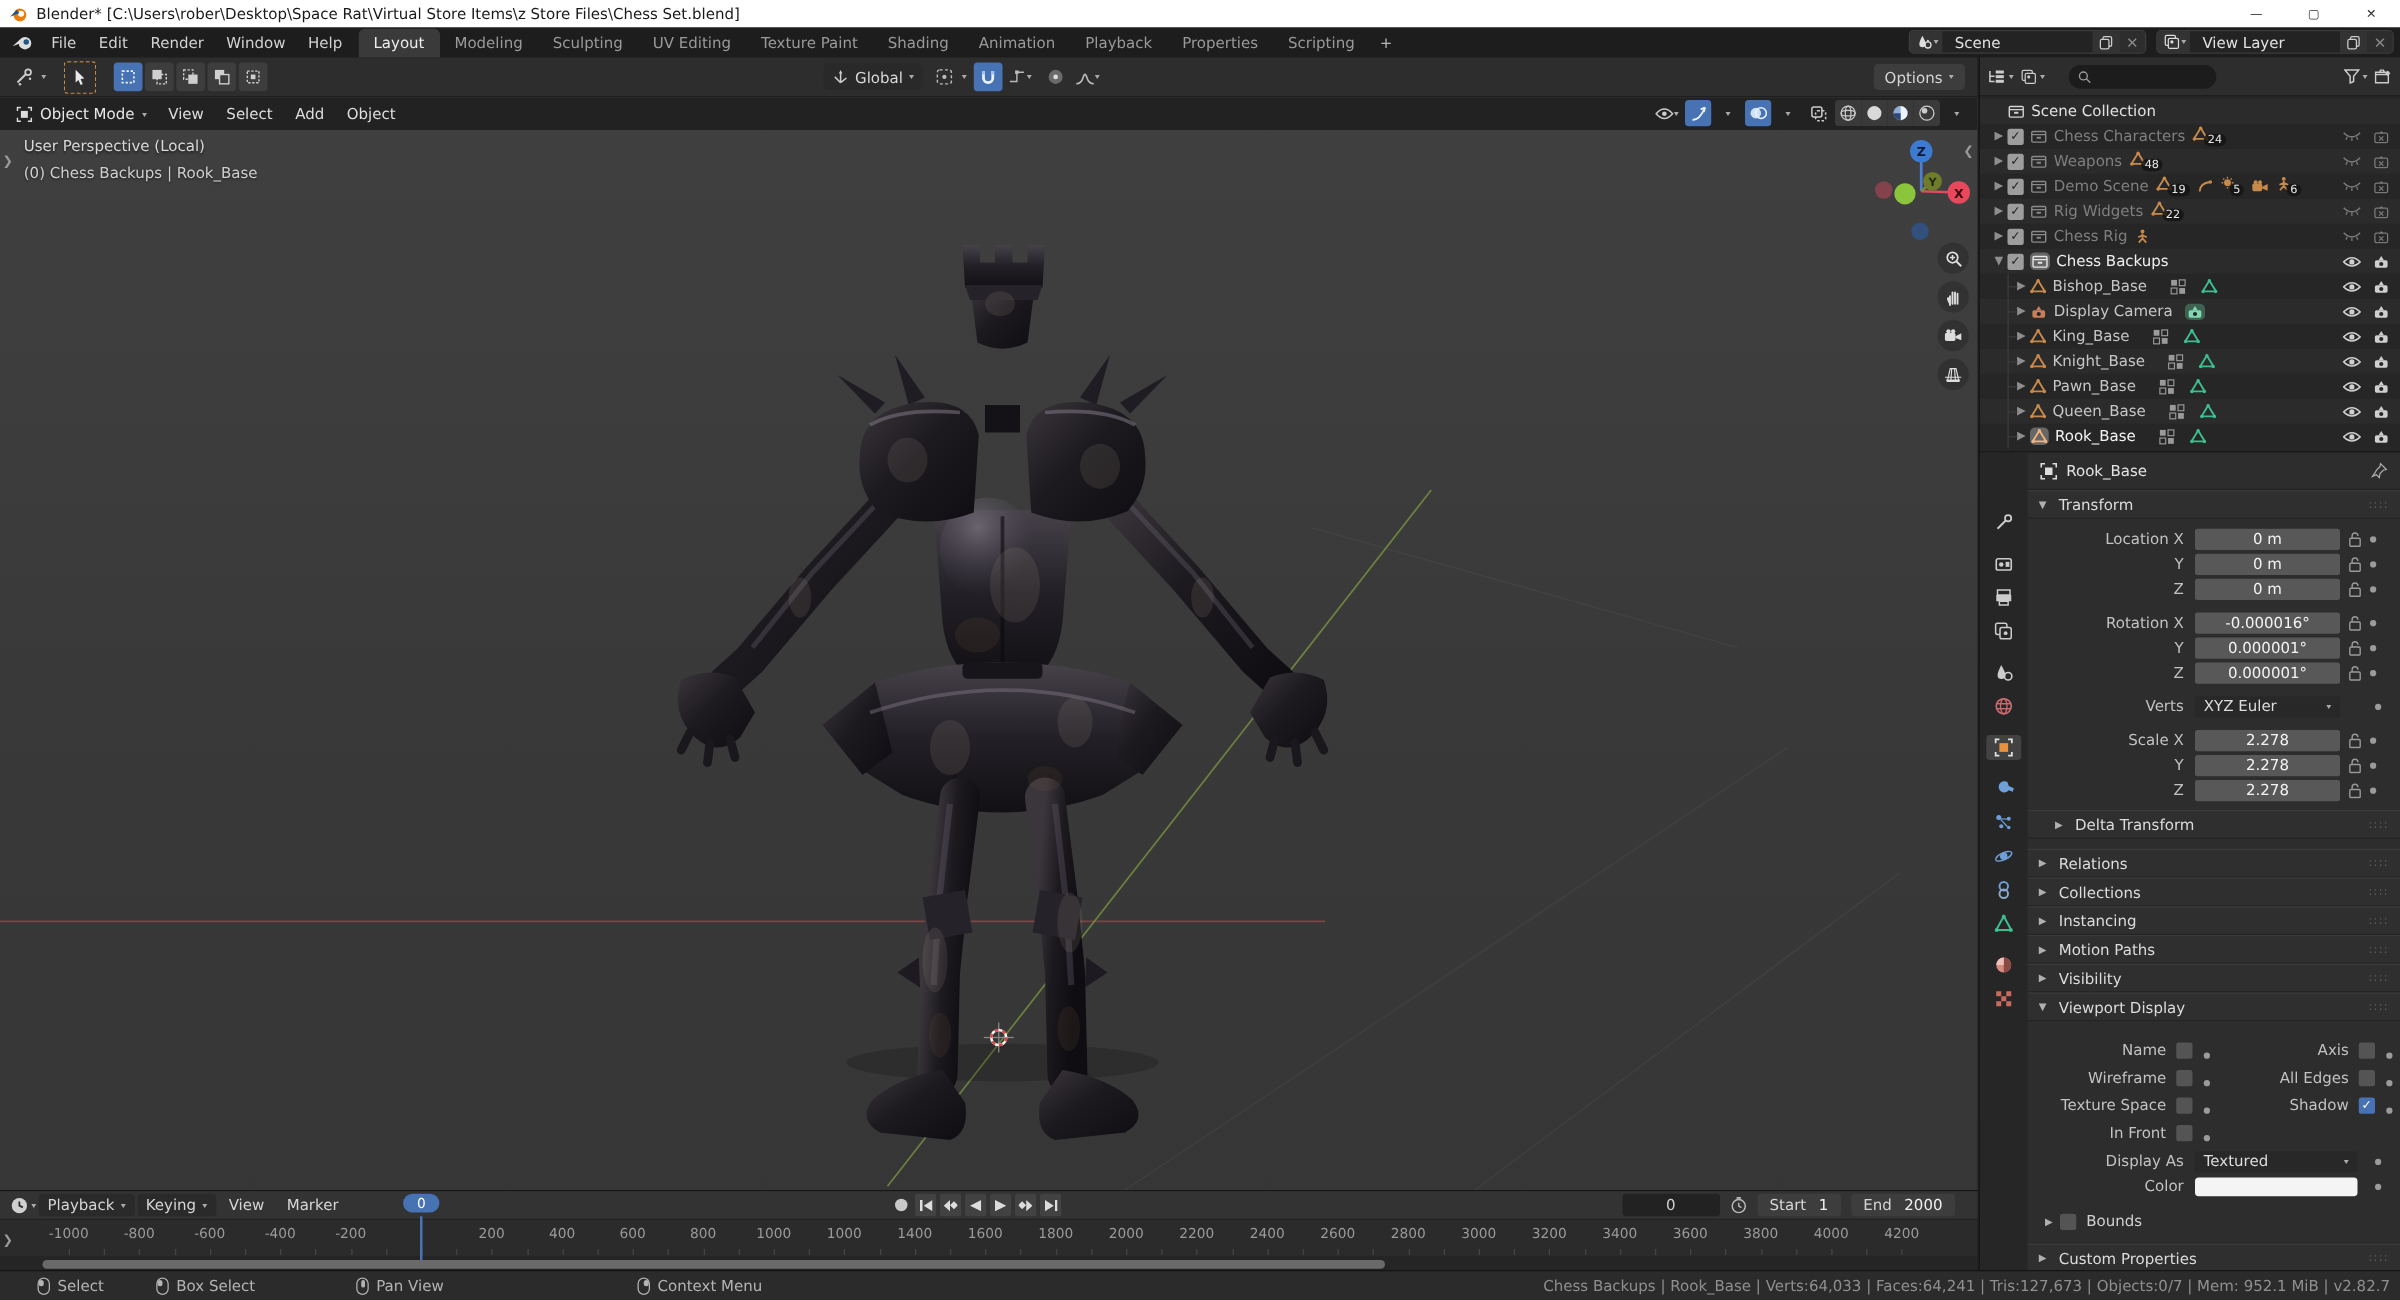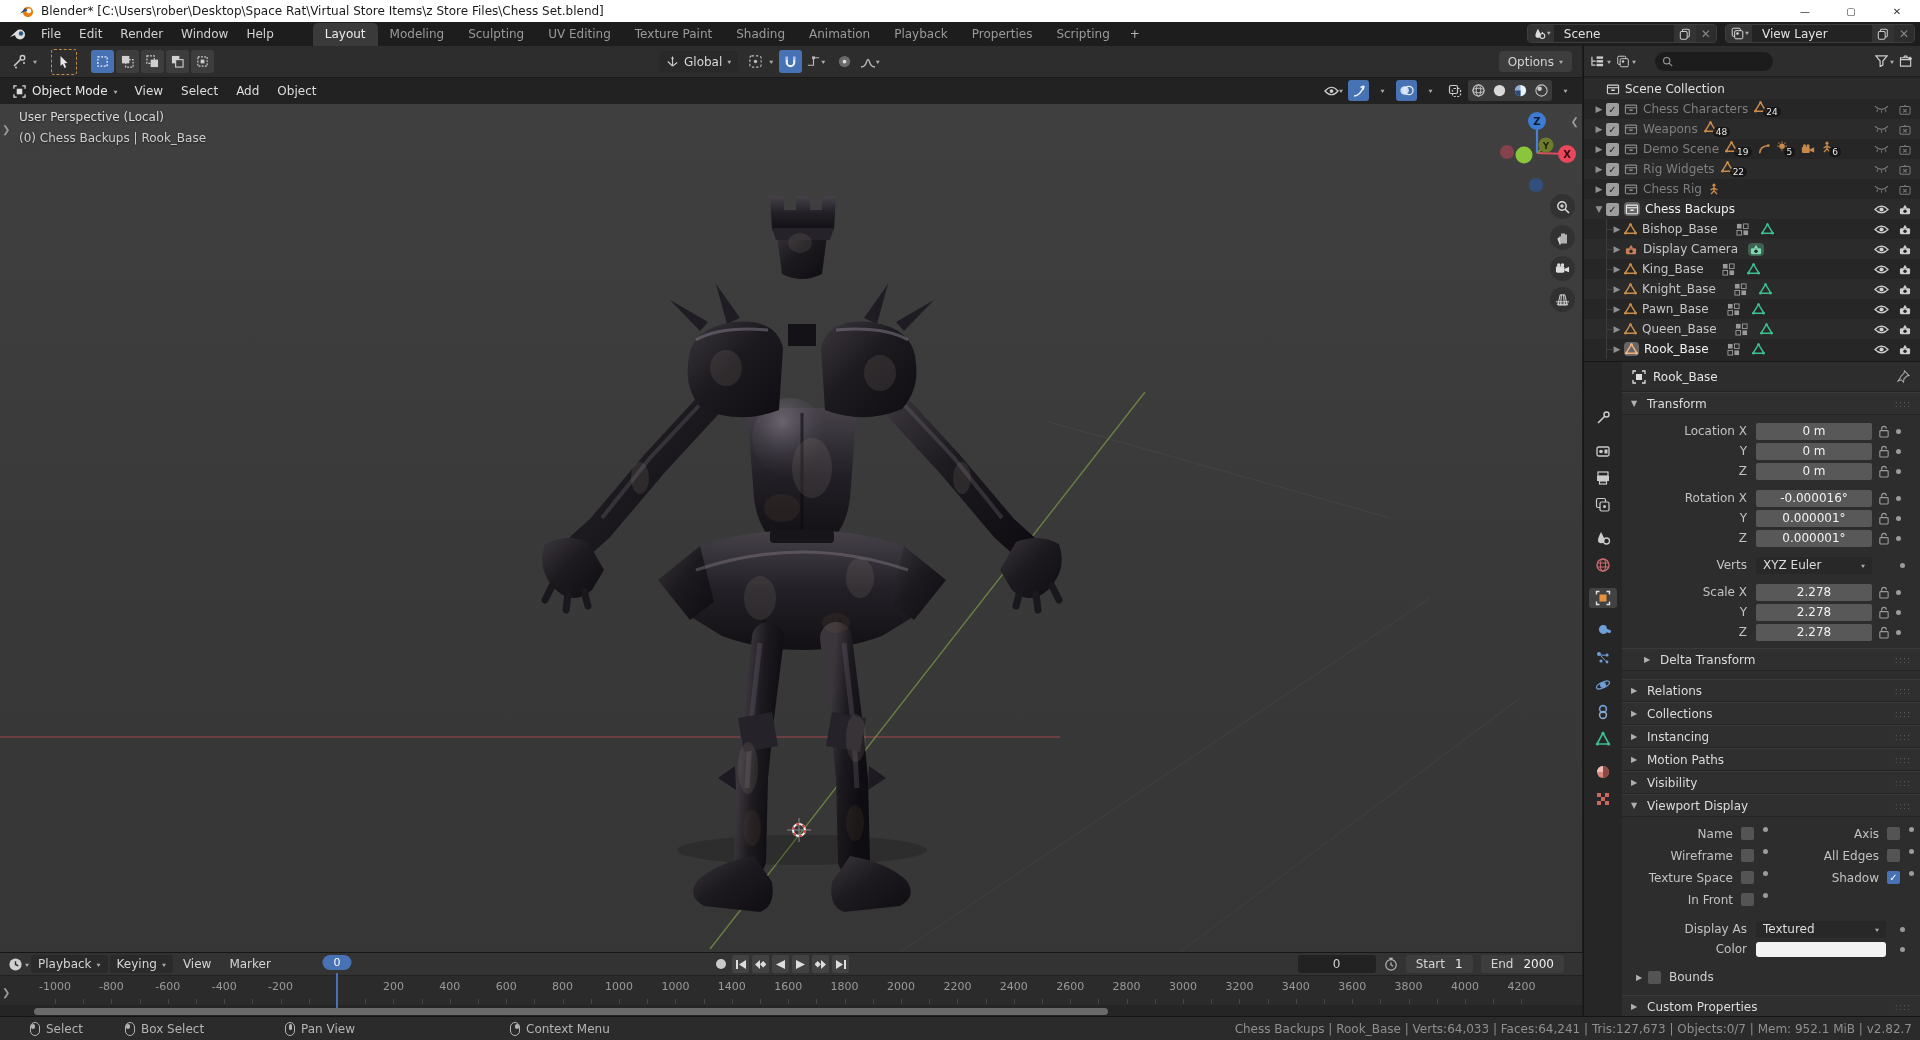--- a/index.html
+++ b/index.html
@@ -3,30 +3,30 @@
 <meta charset="utf-8">
 <style>
   *{box-sizing:border-box;margin:0;padding:0}
   body{width:1920px;height:1040px;overflow:hidden;background:#1d1d1d;
        font-family:"DejaVu Sans","Liberation Sans",sans-serif;font-size:12px;color:#c8c8c8;
        -webkit-user-select:none;user-select:none}
   #root{position:relative;width:1920px;height:1040px;overflow:hidden}
 
   
   #titlebar{position:absolute;left:0;top:0;width:1920px;height:22px;background:#ffffff;
-            color:#1a1a1a;display:flex;align-items:center;padding-left:19px;gap:7px;font-size:12px}
+            color:#1a1a1a;display:flex;align-items:center;padding-left:7px;gap:7px;font-size:12px}
   #titlebar .win-btns{position:absolute;right:0;top:0;height:22px;display:flex}
   #titlebar .win-btn{width:46px;height:22px;display:flex;align-items:center;justify-content:center;
             color:#333;font-size:10px}
   
   #menubar{position:absolute;left:0;top:22px;width:1920px;height:24px;background:#1d1d1d;
            display:flex;align-items:center;color:#d2d2d2}
   #menubar .logo{margin:0 6px 0 10px}
   .menu-item{padding:2px 9px;border-radius:3px}
-  #tabs{display:flex;margin-left:30px;height:24px;align-items:flex-end}
+  #tabs{display:flex;margin-left:4px;height:24px;align-items:flex-end}
   .ws-tab{padding:4px 12px 5px;color:#9a9a9a;font-size:12px;border-radius:5px 5px 0 0;white-space:nowrap}
   .ws-tab.active{background:#3a3a3a;color:#ececec}
   .ws-tab.plus{color:#b5b5b5;padding:4px 8px 5px}
   #topbar-right{position:absolute;right:5px;top:24px;display:flex;gap:8px;align-items:center}
   .id-widget{display:flex;align-items:center;height:19px;background:#2a2a2a;border:1px solid #3d3d3d;
              border-radius:4px;overflow:hidden}
   .id-widget .iw-icon{display:flex;align-items:center;padding:0 3px 0 5px;background:#333;height:100%;gap:1px}
   .id-widget .iw-text{padding:0 10px;min-width:120px;color:#e2e2e2;background:#232323;height:100%;display:flex;align-items:center}
   .id-widget .iw-btn{padding:0 5px;background:#333;height:100%;display:flex;align-items:center;color:#bbb}
   .id-widget .iw-x{color:#888;background:#2d2d2d}
@@ -104,21 +104,21 @@
   .panel-body{padding:6px 0 8px;background:#2d2d2d}
   .prow{display:flex;align-items:center;height:20px;padding-right:8px}
   .prow .plabel{width:134px;text-align:right;padding-right:9px;color:#c2c2c2;flex:none;white-space:nowrap}
   .pfield{width:116px;height:17px;background:#585858;border-radius:2px;color:#f2f2f2;text-align:center;
           line-height:17px;flex:none}
   .pfield.drop{background:#282828;color:#dddddd;text-align:left;padding:0 7px;display:flex;align-items:center}
   .pfield.drop .chev{margin-left:auto}
   .lockdot{display:flex;align-items:center;gap:6px;margin-left:6px}
   .adot{width:5px;height:5px;border-radius:50%;background:#9b9b9b}
   .vd-grid{display:grid;grid-template-columns:1fr 1fr;row-gap:2px;padding:4px 6px 2px 0}
-  .vd-cell{display:flex;align-items:flex-start;height:20px}
+  .vd-cell{display:flex;align-items:flex-end;height:20px}
   .vd-cell .plabel{flex:1;text-align:right;padding-right:8px;color:#c2c2c2;white-space:nowrap}
   .cbx{width:13px;height:13px;border-radius:2px;background:#545454;flex:none}
   .cbx.checked{background:#4772b3;color:#fff;font-size:10px;line-height:13px;text-align:center;font-weight:bold}
   .swatch{width:130px;height:15px;background:#f4f4f4;border-radius:3px;flex:none}
 
   
   #timeline{position:absolute;left:0;top:952px;width:1582px;height:64px;background:#2b2b2b;border-top:1px solid #161616}
   #tl-header{height:23px;background:#333333;display:flex;align-items:center;gap:2px;padding:0 5px;border-bottom:1px solid #222}
   .tl-menu{padding:2px 8px;color:#d5d5d5}
   .tl-dd{display:flex;align-items:center;gap:5px;background:#2a2a2a;border-radius:3px;padding:2px 7px;color:#d5d5d5}

